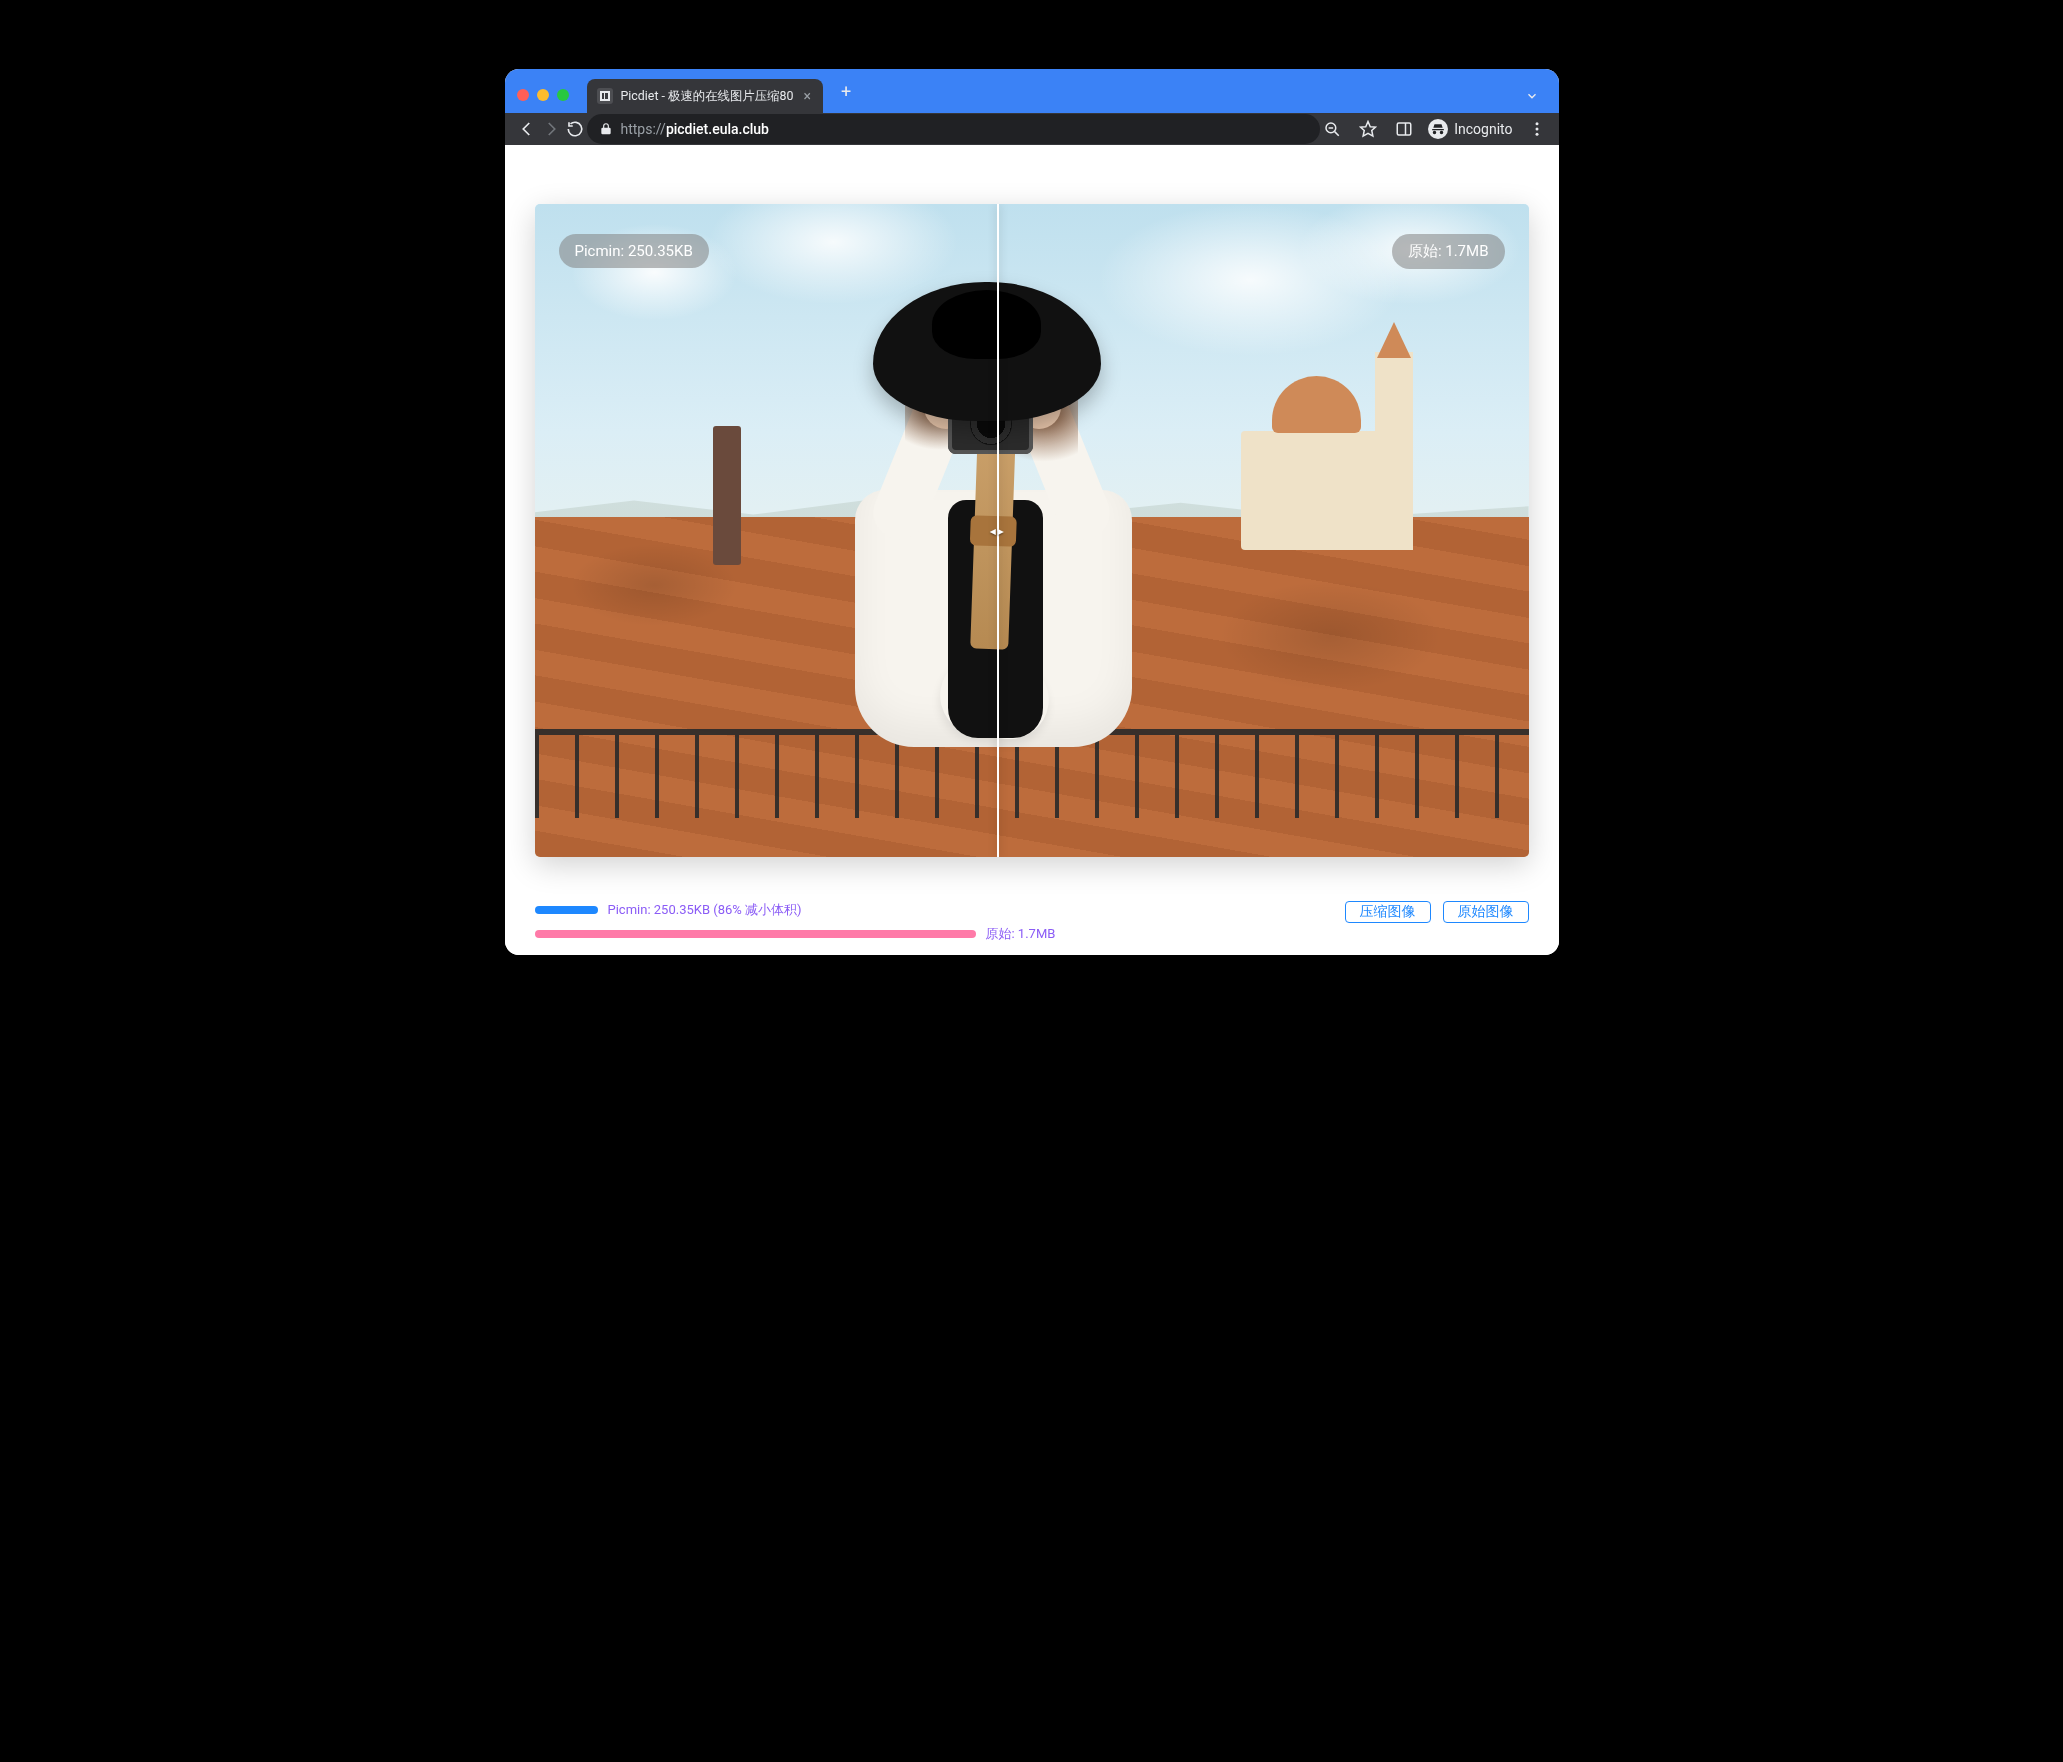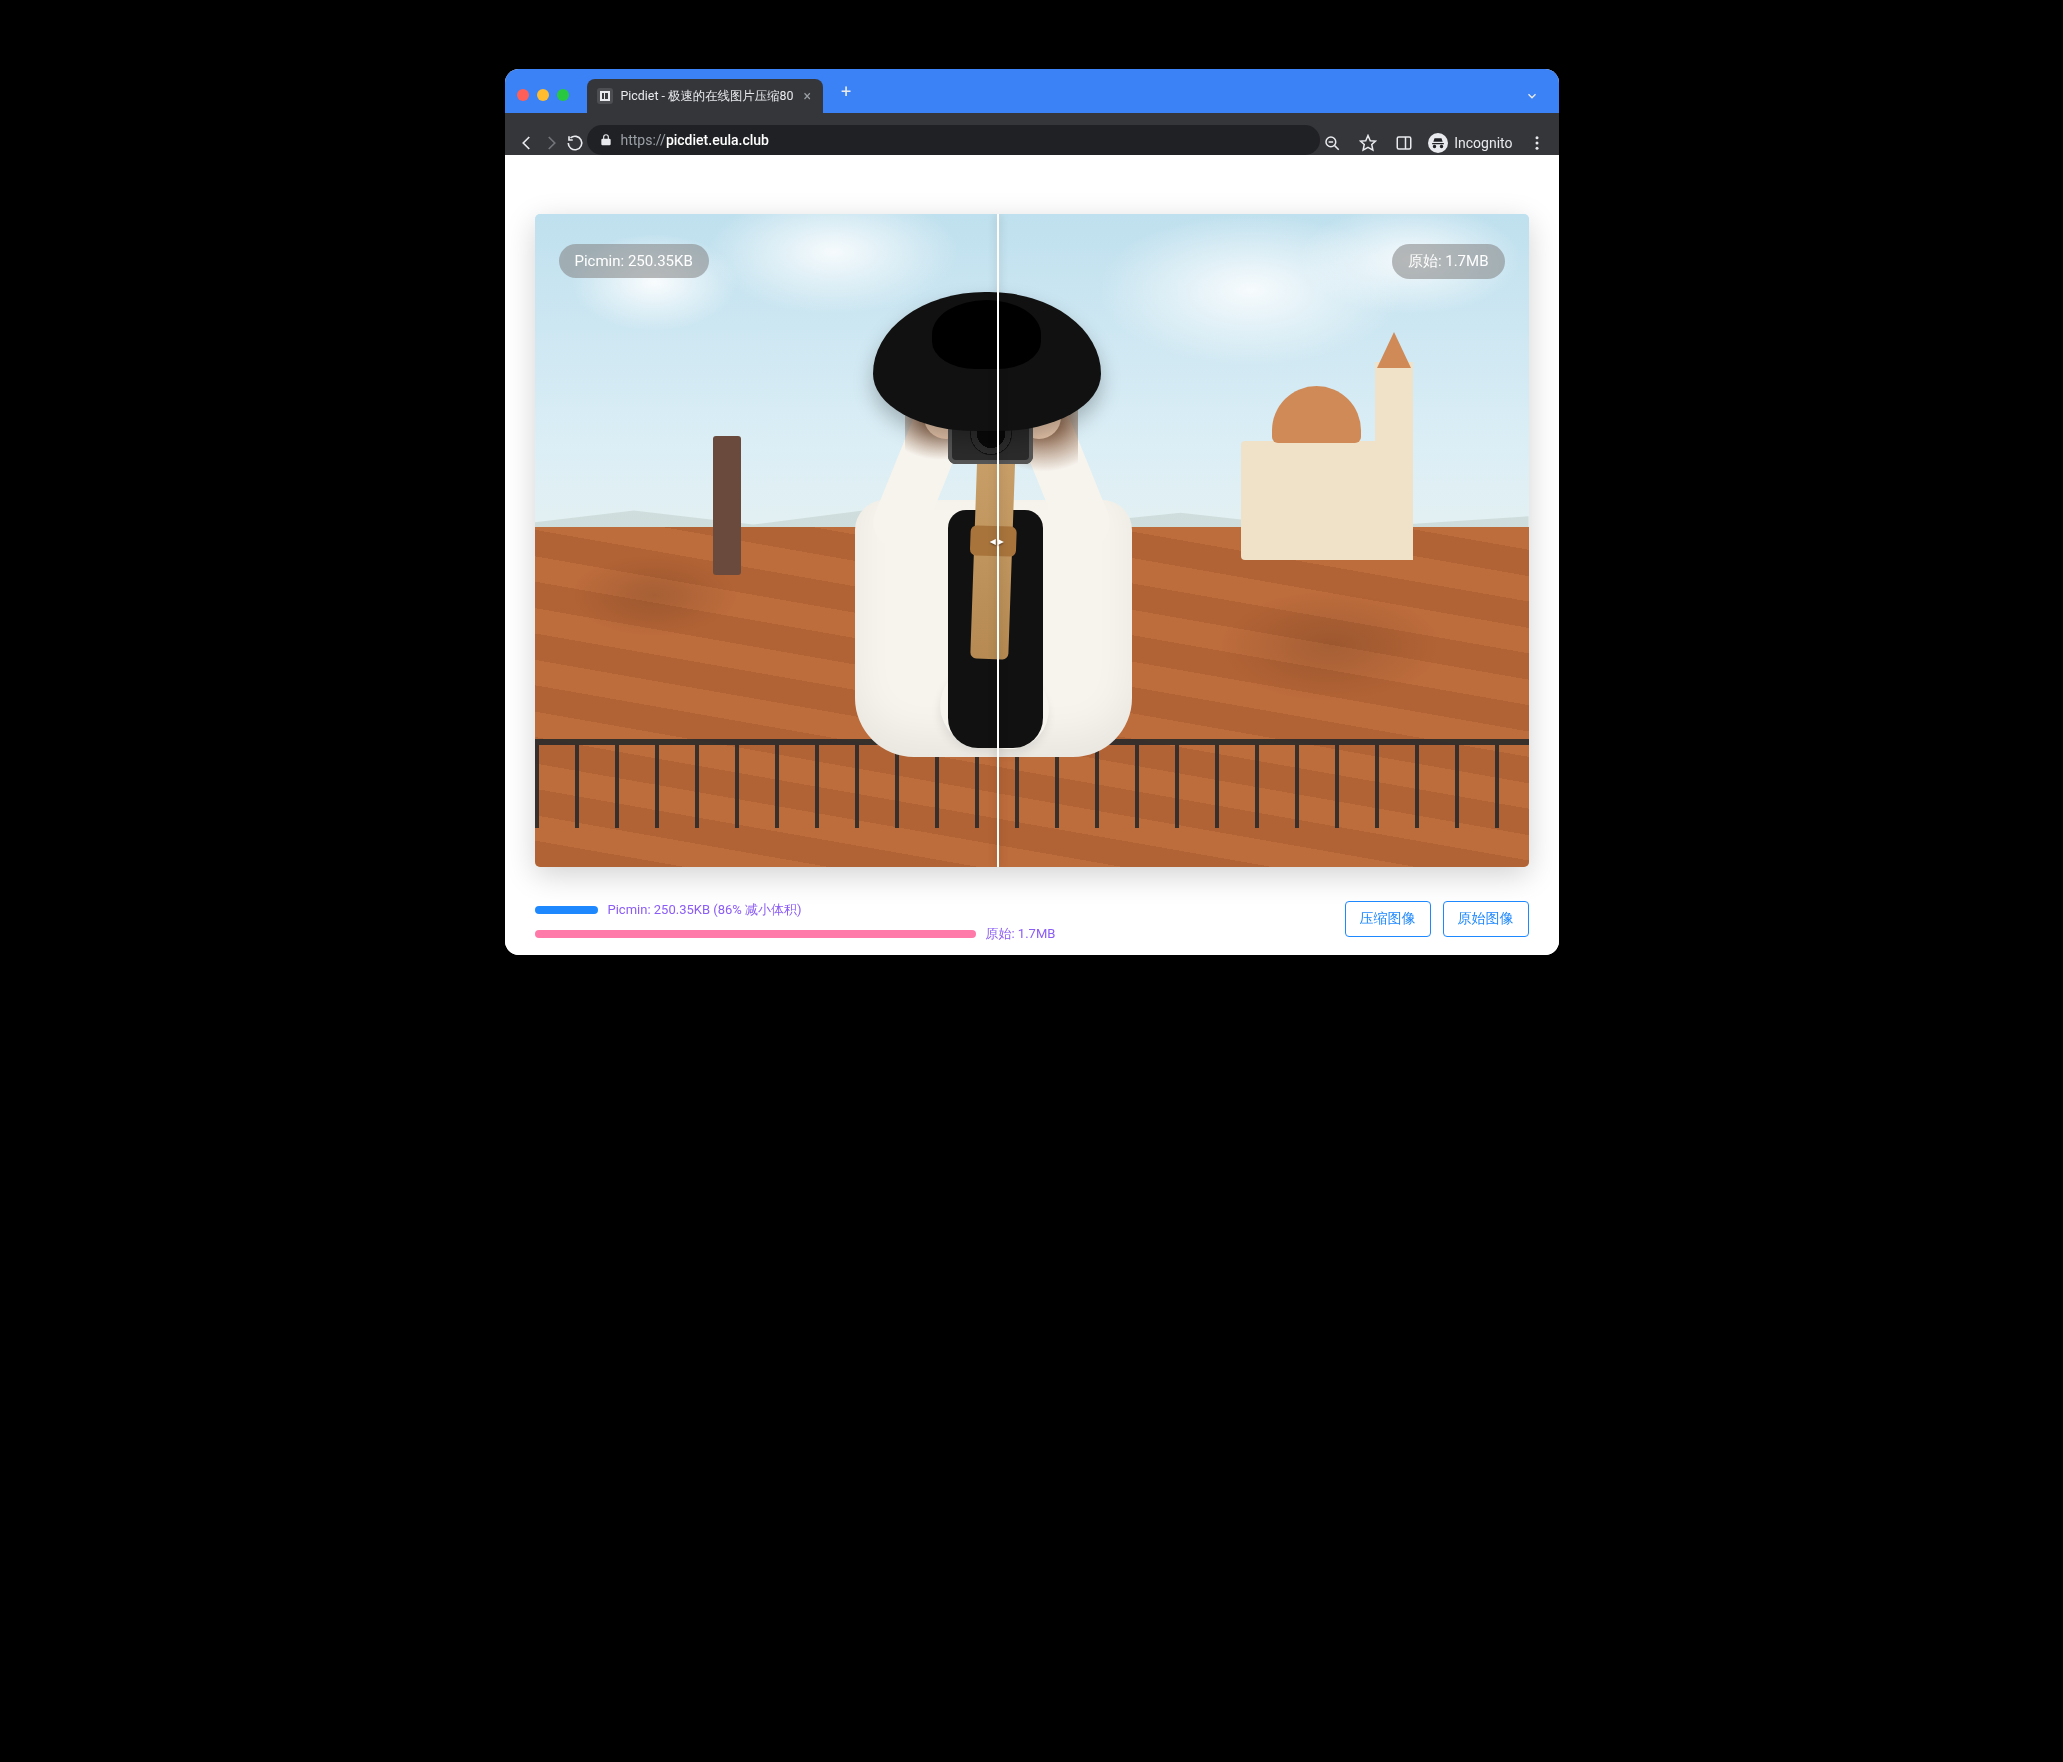--- a/index.html
+++ b/index.html
@@ -64,23 +64,23 @@
     color:#e8eaed; font-size: 18px; padding: 0 10px 10px 10px; cursor:pointer;
     align-self:center;
   }
   .titlebar .spacer { flex:1; }
   .titlebar .chev {
     color:#e8eaed; font-size:16px; padding: 0 8px 10px 8px; cursor:pointer;
   }
 
   .toolbar {
     background: #35363a;
-    height: 42px;
+    height: 32px;
     display:flex;
-    align-items:flex-end;
+    align-items:center;
     padding: 0 10px;
   }
   .tbtn { color:#9aa0a6; display:flex; align-items:center; justify-content:center; width:24px; height:24px; cursor:pointer; }
   .tbtn.active { color:#e8eaed; }
   .omnibox {
     flex:1;
     background:#202124;
     height:30px;
     border-radius:15px;
     display:flex;
@@ -281,21 +281,21 @@
     gap:16px;
   }
   .bars { flex:1; display:flex; flex-direction:column; gap:6px; font-size:13px; color:#8b5cf6; }
   .barrow { display:flex; align-items:center; gap:10px; }
   .bar { height:8px; border-radius:5px; }
   .bar.blue { background:#1e88ff; width:63px; }
   .bar.pink { background:#ff7aa8; width:441px; }
   .btns { display:flex; gap:12px; }
   .obtn {
     border:1px solid #1e88ff; color:#1e88ff; background:#fff;
-    padding:8px 14px; border-radius:4px; font-size:14px;
+    padding:1px 14px; border-radius:4px; font-size:14px;
     cursor:pointer;
   }
 
   svg { display:block; }
 </style>
 </head>
 <body>
 
 <div class="browser">
 

